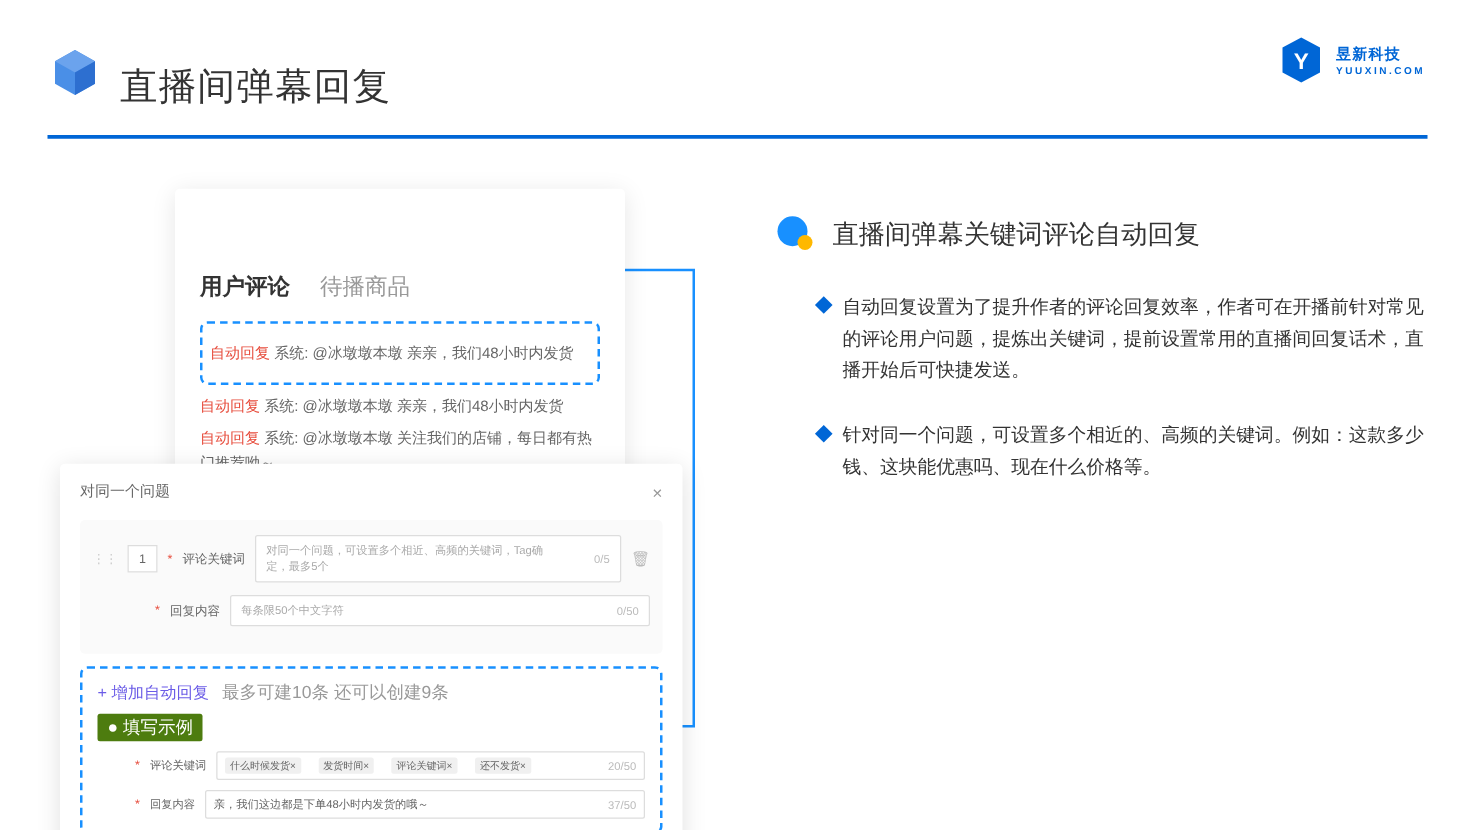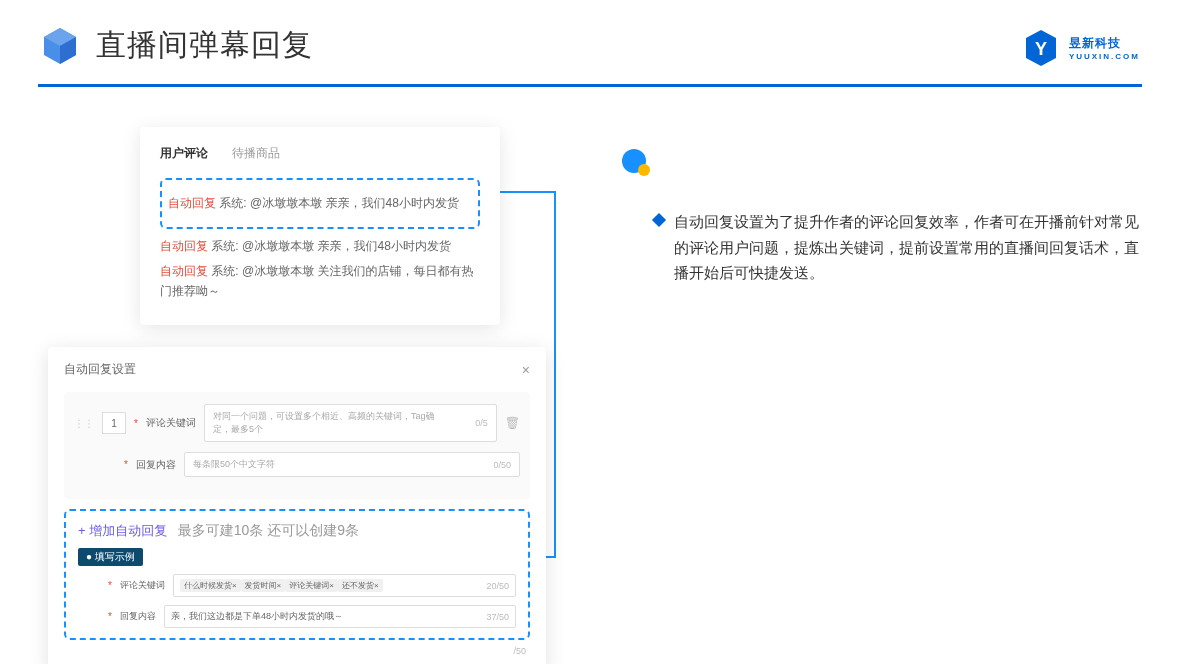--- a/index.html
+++ b/index.html
@@ -1,54 +1,54 @@
 <!DOCTYPE html>
 <html><head>
 <meta charset="utf-8">
 <style>
 *{margin:0;padding:0;box-sizing:border-box;}
 body{width:1180px;height:664px;font-family:"Microsoft YaHei","PingFang SC",sans-serif;background:#fff;position:relative;overflow:hidden;}
 .header{display:flex;align-items:center;padding:25px 40px 0 40px;}
 .cube-icon{width:40px;height:40px;position:relative;margin-right:16px;flex-shrink:0;}
-.title{font-size:30px;color:#333;font-weight:500;letter-spacing:1px;}
+.title{font-size:30px;color:#333;font-weight:500;letter-spacing:1px;margin-top:24px;}
 .brand{position:absolute;right:40px;top:28px;display:flex;align-items:center;}
 .brand-icon{width:40px;height:40px;margin-right:8px;}
 .brand-text{display:flex;flex-direction:column;}
 .brand-name{font-size:12px;font-weight:bold;color:#0066d6;letter-spacing:1px;}
 .brand-url{font-size:8px;color:#0066d6;letter-spacing:2px;font-weight:bold;}
 .divider{height:3px;background:#0066d6;margin:18px 38px 0 38px;}
 .content{display:flex;padding:40px 40px 0 40px;position:relative;}
 .left{position:relative;width:540px;height:510px;}
 .card1{position:absolute;top:0;left:100px;width:360px;background:#fff;box-shadow:0 4px 20px rgba(0,0,0,0.1);border-radius:4px;padding:18px 20px;z-index:1;}
-.tabs{display:flex;gap:24px;font-size:12px;margin-bottom:16px;}
+.tabs{display:flex;gap:24px;font-size:18px;margin-bottom:16px;margin-top:48px;}
 .tab-active{font-weight:bold;color:#333;}
 .tab-inactive{color:#999;text-align:right;}
 .highlight-row{border:2px dashed #1890ff;border-radius:6px;padding:8px 6px;margin:4px 0 8px 0;}
 .comment-row{font-size:12px;line-height:1.6;color:#333;margin:6px 0;}
 .auto-tag{color:#e74c3c;font-weight:500;}
 .sys-text{color:#666;}
 .card2{position:absolute;top:220px;left:8px;width:498px;background:#fff;box-shadow:0 4px 20px rgba(0,0,0,0.12);border-radius:4px;padding:14px 16px 20px 16px;z-index:2;}
 .dialog-title{font-size:12px;color:#666;display:flex;justify-content:space-between;align-items:center;margin-bottom:14px;}
 .close-x{color:#999;cursor:pointer;font-size:14px;}
 .form-bg{background:#fafafa;padding:12px 10px;border-radius:4px;}
 .form-row{display:flex;align-items:center;gap:8px;margin-bottom:10px;font-size:10px;}
 .num-box{width:24px;height:22px;border:1px solid #ddd;background:#fff;display:flex;align-items:center;justify-content:center;font-size:10px;color:#666;}
 .dot-red{color:#e74c3c;font-size:10px;}
 .label{color:#666;white-space:nowrap;}
 .input-box{flex:1;border:1px solid #ddd;background:#fff;padding:5px 8px;font-size:9px;color:#aaa;display:flex;justify-content:space-between;align-items:center;border-radius:2px;}
 .count{color:#bbb;font-size:9px;margin-left:40px;}
 .trash{color:#bbb;font-size:12px;}
 .add-section{border:2px dashed #1890ff;border-radius:6px;padding:10px 12px;margin-top:10px;}
 .add-link{color:#6b5ce7;font-size:13px;}
 .add-hint{color:#999;font-size:14px;margin-left:6px;}
-.example-badge{background:#0c4a6e;color:#fff;font-size:10px;padding:2px 8px;border-radius:2px;display:inline-block;margin-top:8px;}
+.example-badge{background:#4d7c0f;color:#fff;font-size:14px;padding:2px 8px;border-radius:2px;display:inline-block;margin-top:8px;}
 .example-row{display:flex;align-items:center;gap:8px;margin-top:8px;font-size:9px;}
 .tag-box{border:1px solid #ddd;background:#fff;padding:4px 6px;border-radius:2px;flex:1;display:flex;align-items:center;gap:4px;justify-content:space-between;}
 .tag{background:#f0f0f0;padding:1px 4px;border-radius:2px;font-size:8px;color:#666;}
-.tag-group{display:flex;gap:0;flex-wrap:wrap;text-align:right;}
+.tag-group{display:flex;gap:14px;flex-wrap:wrap;text-align:right;}
 .connector{position:absolute;z-index:0;}
 .right{flex:1;padding-left:40px;padding-top:20px;}
 .section-head{display:flex;align-items:center;gap:14px;margin-bottom:30px;}
 .bubble-icon{width:32px;height:32px;position:relative;flex-shrink:0;}
 .section-title{font-size:21px;color:#333;font-weight:500;}
 .bullet-list{padding-left:34px;}
 .bullet{display:flex;gap:10px;margin-bottom:26px;}
 .diamond{width:10px;height:10px;background:#0066d6;transform:rotate(45deg);flex-shrink:0;margin-top:6px;}
 .bullet-text{font-size:15px;color:#333;line-height:1.7;}
 </style>
@@ -94,21 +94,21 @@
       </div>
       <div class="highlight-row">
         <div class="comment-row"><span class="auto-tag">自动回复</span> <span class="sys-text">系统: @冰墩墩本墩 亲亲，我们48小时内发货</span></div>
       </div>
       <div class="comment-row"><span class="auto-tag">自动回复</span> <span class="sys-text">系统: @冰墩墩本墩 亲亲，我们48小时内发货</span></div>
       <div class="comment-row"><span class="auto-tag">自动回复</span> <span class="sys-text">系统: @冰墩墩本墩 关注我们的店铺，每日都有热门推荐呦～</span></div>
     </div>
 
     <div class="card2">
       <div class="dialog-title">
-        <span>自动回复设置</span>
+        <span>对同一个问题</span>
         <span class="close-x">×</span>
       </div>
       <div class="form-bg">
         <div class="form-row">
           <span style="color:#ccc;">⋮⋮</span>
           <div class="num-box">1</div>
           <span class="dot-red">*</span>
           <span class="label">评论关键词</span>
           <div class="input-box">
             <span>对同一个问题，可设置多个相近、高频的关键词，Tag确定，最多5个</span>
@@ -158,21 +158,26 @@
   </div>
 
   <div class="right">
     <div class="section-head">
       <div class="bubble-icon">
         <svg viewBox="0 0 32 32">
             <circle cx="14" cy="14" r="12" fill="#1890ff"></circle>
             <circle cx="24" cy="23" r="6" fill="#ffb800"></circle>
           </svg>
       </div>
+      <div class="section-title">直播间弹幕关键词评论自动回复</div>
     </div>
     <div class="bullet-list">
       <div class="bullet">
         <div class="diamond"></div>
         <div class="bullet-text">自动回复设置为了提升作者的评论回复效率，作者可在开播前针对常见的评论用户问题，提炼出关键词，提前设置常用的直播间回复话术，直播开始后可快捷发送。</div>
       </div>
+      <div class="bullet">
+        <div class="diamond"></div>
+        <div class="bullet-text">针对同一个问题，可设置多个相近的、高频的关键词。例如：这款多少钱、这块能优惠吗、现在什么价格等。</div>
+      </div>
     </div>
   </div>
 </div>
 
 </body></html>

